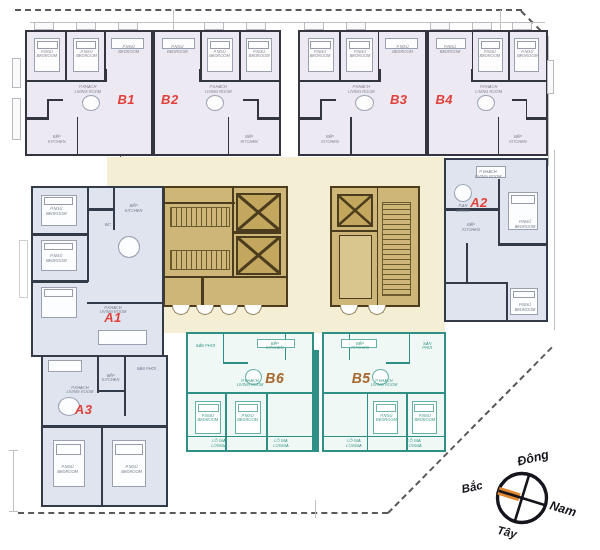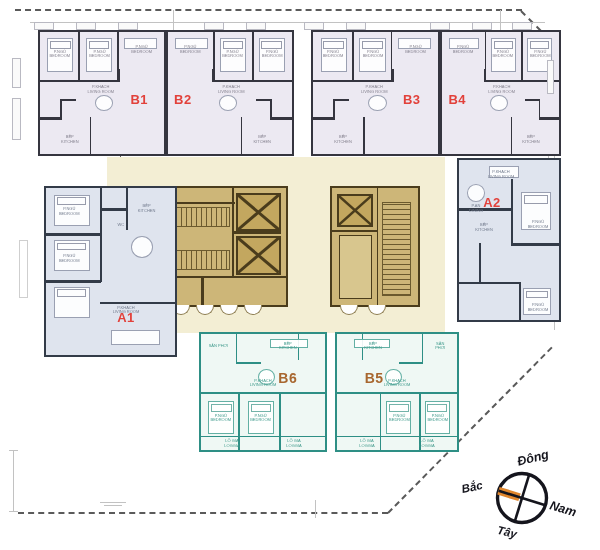--- a/index.html
+++ b/index.html
@@ -119,21 +119,21 @@
 
   <div class="arc" style="left:172px;top:305px;width:18px;height:10px;"></div>
   <div class="arc" style="left:196px;top:305px;width:18px;height:10px;"></div>
   <div class="arc" style="left:220px;top:305px;width:18px;height:10px;"></div>
   <div class="arc" style="left:244px;top:305px;width:18px;height:10px;"></div>
   <div class="arc" style="left:340px;top:305px;width:18px;height:10px;"></div>
   <div class="arc" style="left:368px;top:305px;width:18px;height:10px;"></div>
 
   <div class="abs" style="left:311px;top:350px;width:8px;height:102px;background:#2e8f85;"></div>
 
-  <div id="units-layer" class="abs" style="left:16px;top:0;width:552px;height:550px;">
+  <div id="units-layer" class="abs" style="left:3px;top:0;width:552px;height:550px;font-style:italic;">
       <div class="unit scheme-pink" style="left: 22px; top: 30px; width: 128px; height: 126px;">
         <div class="wall" style="left: 31%; top: 0%; width: 1.4%; height: 40%;"></div>
         <div class="wall" style="left: 62%; top: 0%; width: 1.4%; height: 40%;"></div>
         <div class="wall" style="left: 0%; top: 39%; width: 63%; height: 1.8%;"></div>
         <div class="wall" style="left: 63%; top: 30%; width: 1.4%; height: 11%;"></div>
         <div class="wall" style="left: 40%; top: 70%; width: 1.4%; height: 30%;"></div>
         <div class="wall" style="left: 0%; top: 70%; width: 16%; height: 1.8%;"></div>
         <div class="wall" style="left: 16%; top: 55%; width: 1.4%; height: 17%;"></div>
         <div class="wall" style="left: 16%; top: 55%; width: 13%; height: 1.6%;"></div>
         <div class="furn bed" style="left: 6%; top: 5%; width: 21%; height: 28%;"></div>
@@ -266,20 +266,41 @@
         <div class="rlabel" style="left: 17%; top: 30%;">P.ĂN
 DINING</div>
         <div class="rlabel" style="left: 25%; top: 42%;">BẾP
 KITCHEN</div>
         <div class="rlabel" style="left: 79%; top: 40%;">P.NGỦ
 BEDROOM</div>
         <div class="rlabel" style="left: 79%; top: 92%;">P.NGỦ
 BEDROOM</div>
         <div class="unit-label lbl-red" style="left: 33%; top: 26%;">A2</div>
       </div>
+      <div class="unit scheme-blue" style="left: 38px; top: 355px; width: 127px; height: 152px;">
+        <div class="wall" style="left: 0%; top: 46%; width: 100%; height: 1.8%;"></div>
+        <div class="wall" style="left: 47%; top: 46%; width: 1.6%; height: 54%;"></div>
+        <div class="wall" style="left: 44%; top: 0%; width: 1.6%; height: 24%;"></div>
+        <div class="wall" style="left: 44%; top: 22%; width: 22%; height: 1.8%;"></div>
+        <div class="wall" style="left: 66%; top: 0%; width: 1.6%; height: 40%;"></div>
+        <div class="furn bed" style="left: 8%; top: 56%; width: 26%; height: 32%;"></div>
+        <div class="furn bed" style="left: 56%; top: 56%; width: 28%; height: 32%;"></div>
+        <div class="furn table" style="left: 12%; top: 27%; width: 18%; height: 13%;"></div>
+        <div class="furn" style="left: 4%; top: 2%; width: 28%; height: 8%;"></div>
+        <div class="rlabel" style="left: 30%; top: 22%;">P.KHÁCH
+LIVING ROOM</div>
+        <div class="rlabel" style="left: 55%; top: 14%;">BẾP
+KITCHEN</div>
+        <div class="rlabel" style="left: 84%; top: 8%;">SÂN PHƠI</div>
+        <div class="rlabel" style="left: 20%; top: 76%;">P.NGỦ
+BEDROOM</div>
+        <div class="rlabel" style="left: 72%; top: 76%;">P.NGỦ
+BEDROOM</div>
+        <div class="unit-label lbl-red" style="left: 33%; top: 35%;">A3</div>
+      </div>
       <div class="unit scheme-teal" style="left: 183px; top: 332px; width: 128px; height: 120px;">
         <div class="wall" style="left: 30%; top: 52%; width: 1.4%; height: 48%;"></div>
         <div class="wall" style="left: 63%; top: 52%; width: 1.4%; height: 48%;"></div>
         <div class="wall" style="left: 0%; top: 50%; width: 100%; height: 1.8%;"></div>
         <div class="wall" style="left: 28%; top: 0%; width: 1.4%; height: 26%;"></div>
         <div class="wall" style="left: 28%; top: 24%; width: 20%; height: 1.8%;"></div>
         <div class="wall" style="left: 78%; top: 0%; width: 1.4%; height: 22%;"></div>
         <div class="wall" style="left: 0%; top: 88%; width: 100%; height: 1.2%;"></div>
         <div class="furn bed" style="left: 6%; top: 58%; width: 21%; height: 28%;"></div>
         <div class="furn bed" style="left: 38%; top: 58%; width: 21%; height: 28%;"></div>

